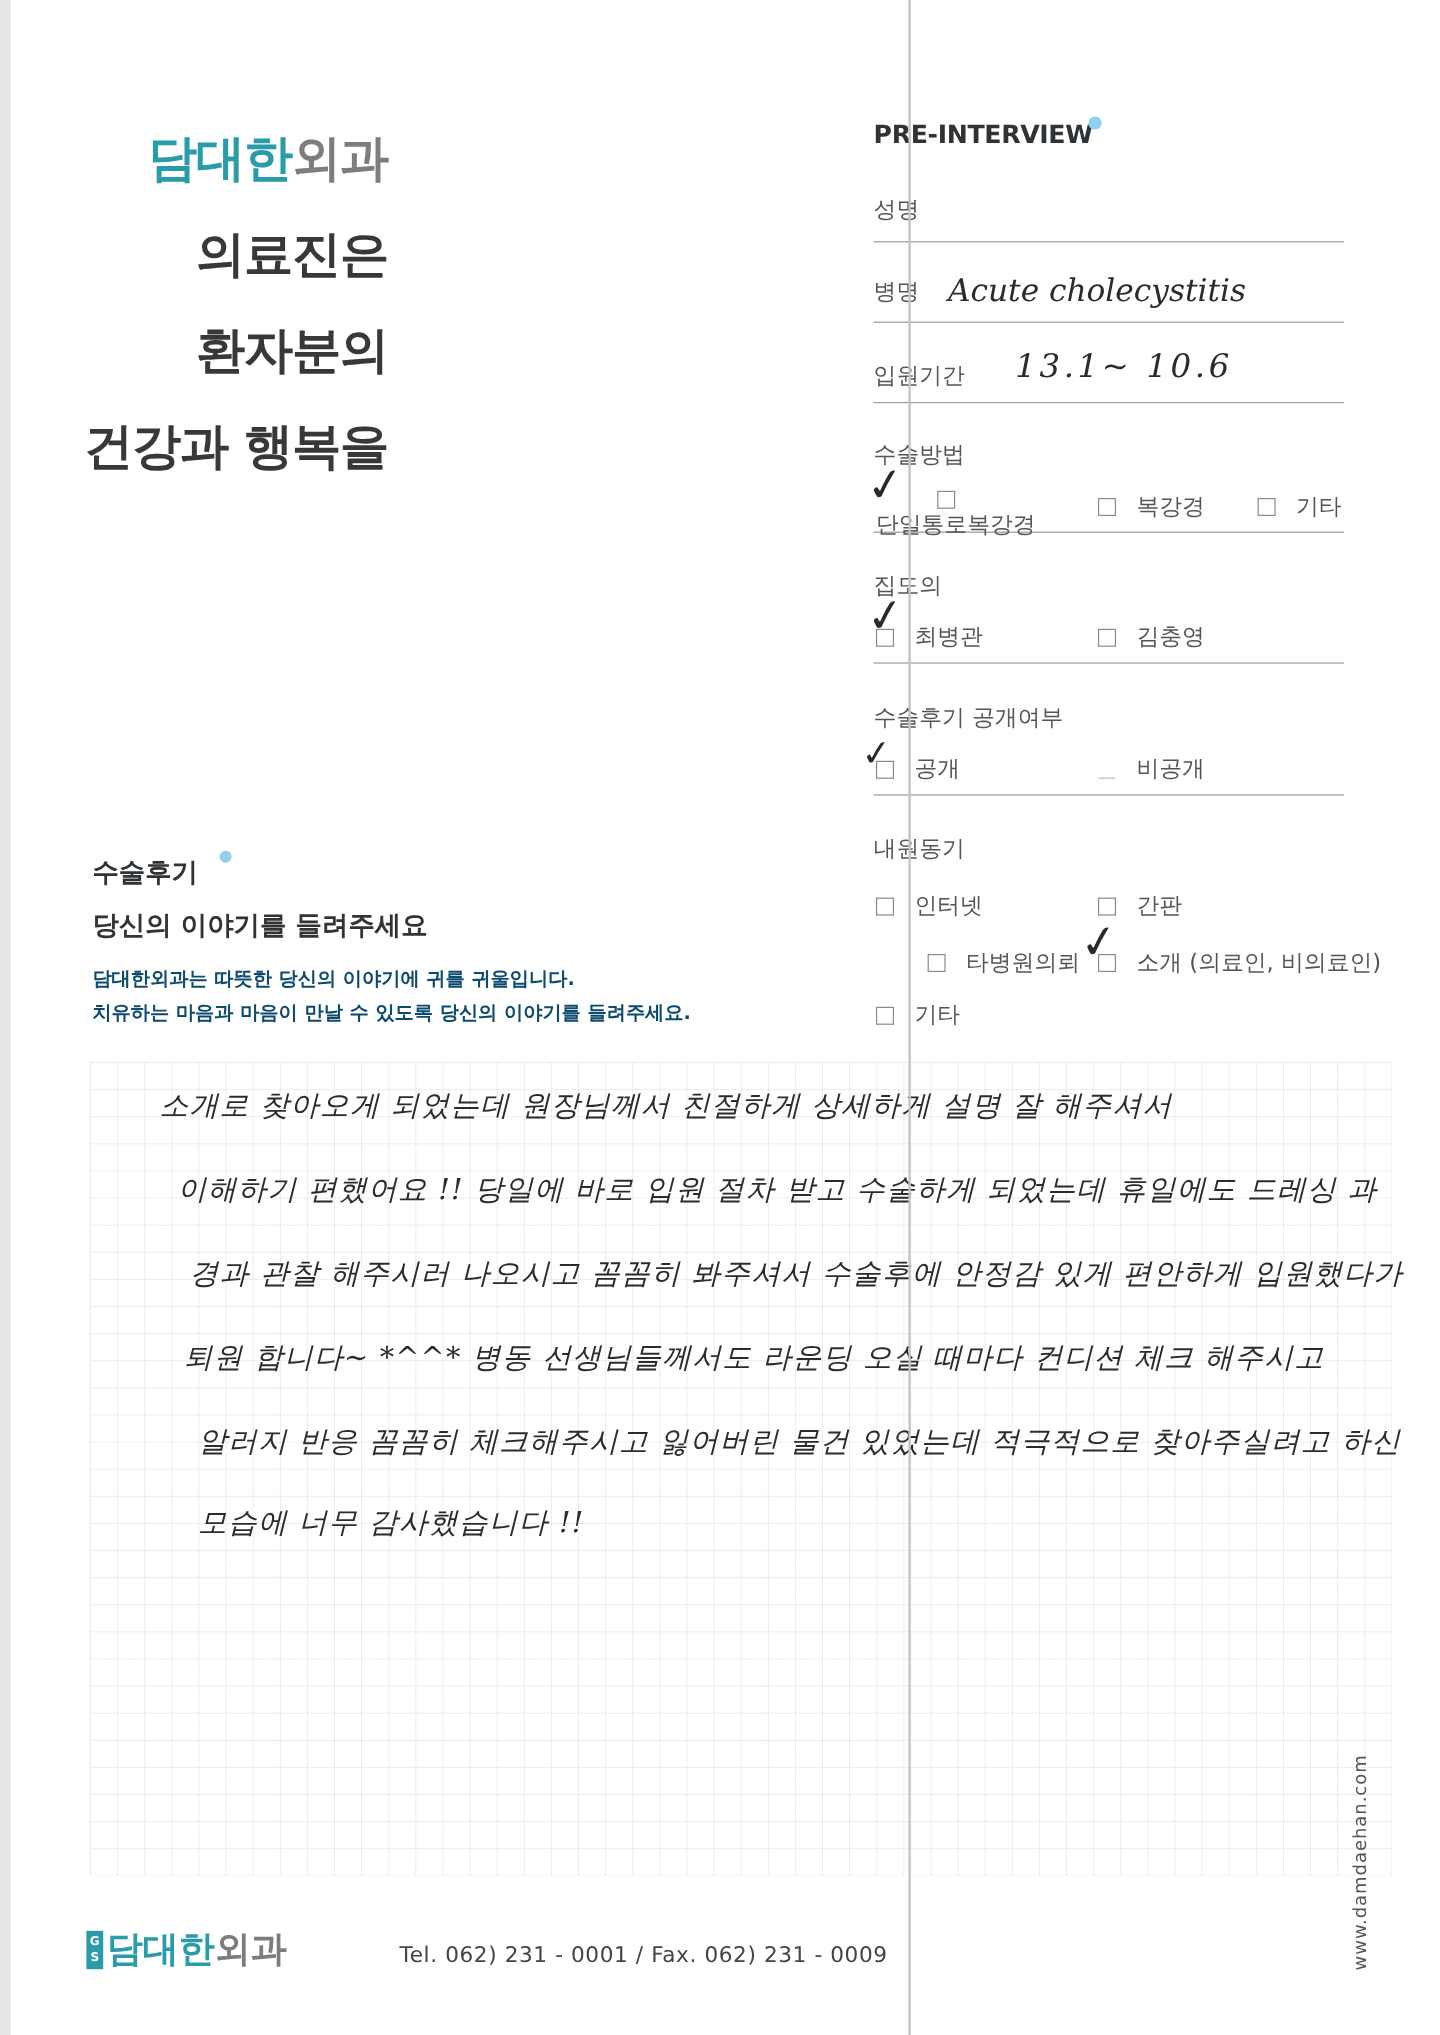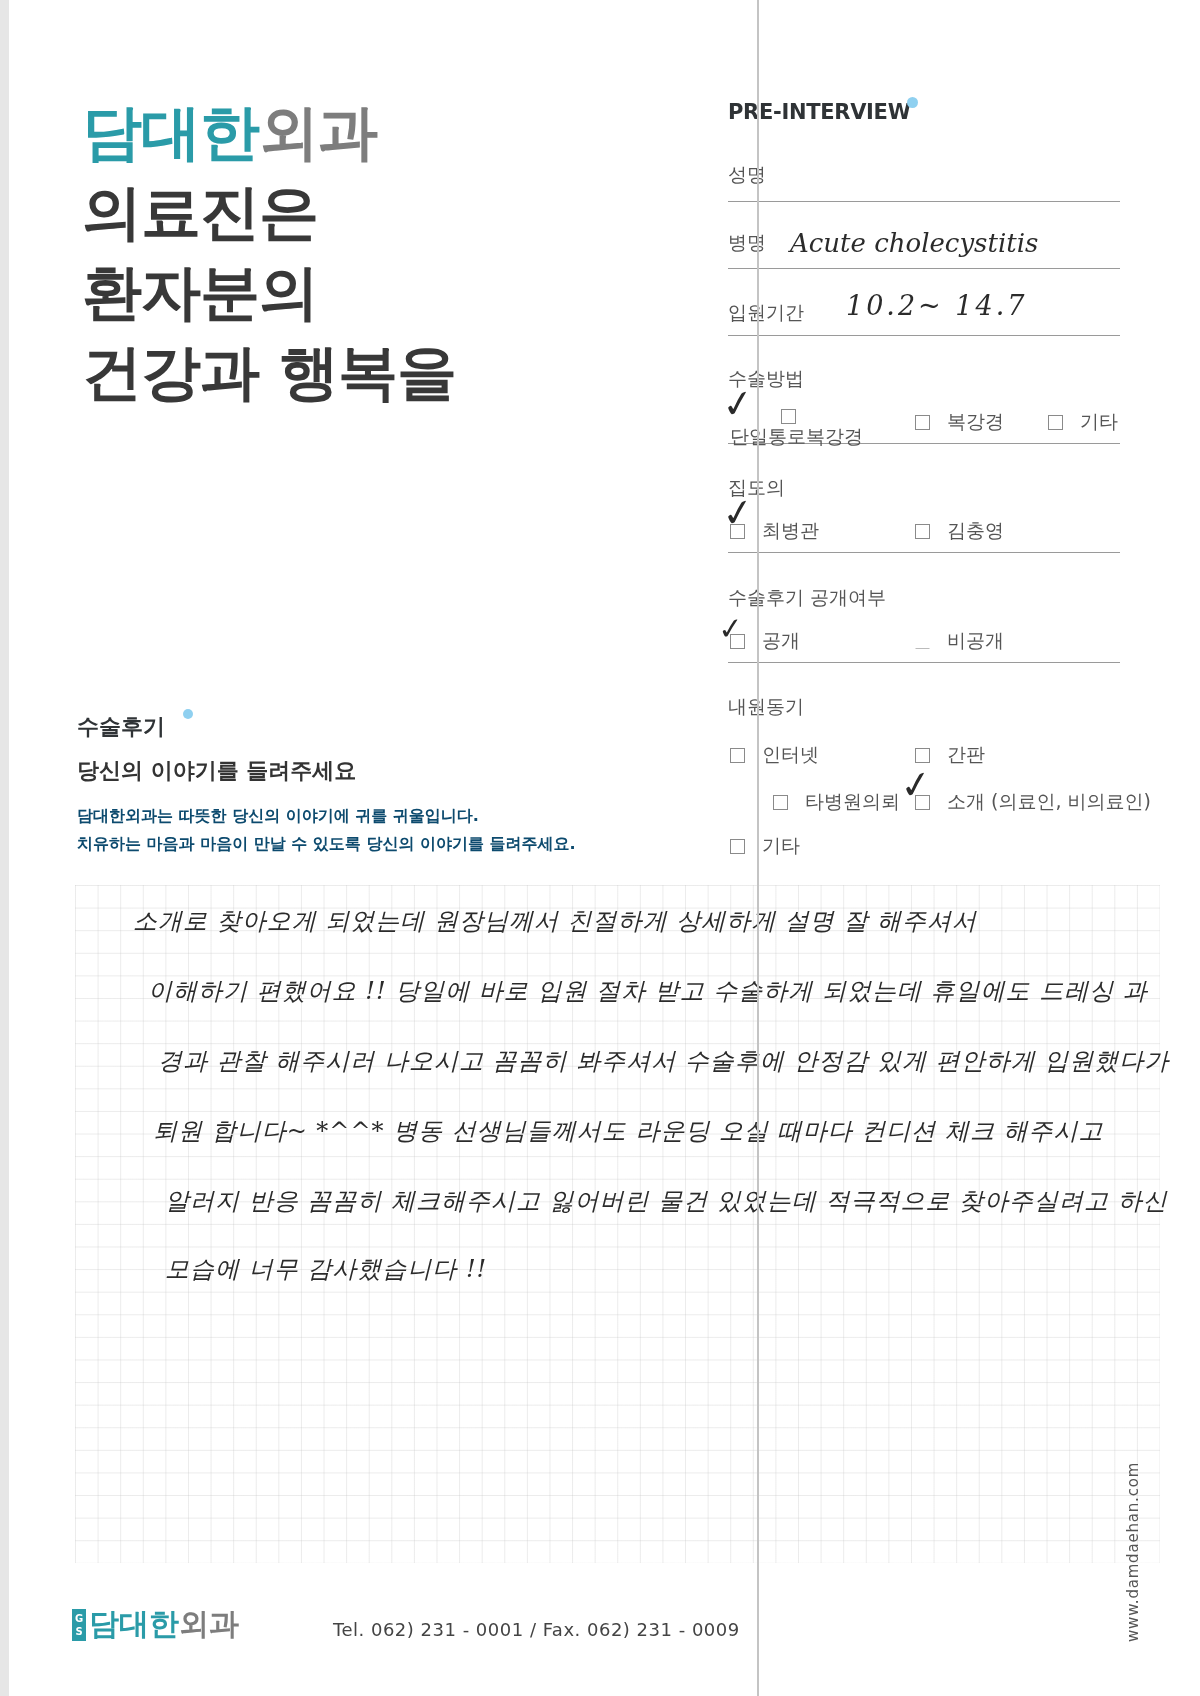--- a/index.html
+++ b/index.html
@@ -3,21 +3,21 @@
 <meta charset="utf-8">
 <style>
   * { box-sizing: border-box; margin: 0; padding: 0; }
   html, body { width: 1200px; height: 1696px; background: #ffffff; overflow: hidden; }
   body { position: relative; font-family: "DejaVu Sans", "Liberation Sans", sans-serif; color: #333333; }
 
   .left-edge { position: absolute; left: 0; top: 0; width: 9px; height: 1696px; background: #e6e6e6; }
   .fold-line { position: absolute; left: 757px; top: 0; width: 2px; height: 1696px; background: #c4c4c4; }
 
   
-  .hero { position: absolute; left: 82px; top: 92px; font-weight: bold; font-size: 60px; line-height: 80px; letter-spacing: -1px; color: #383838; }
+  .hero { position: absolute; left: 70px; top: 92px; font-weight: bold; font-size: 41px; line-height: 80px; letter-spacing: -1px; color: #383838; text-align: right; }
   .hero .brand-teal { color: #2a9ba8; }
   .hero .brand-gray { color: #7d7d7d; }
   .hero .line { display: block; white-space: nowrap; }
 
   
   .pre-title { position: absolute; left: 728px; top: 100px; font-weight: bold; font-size: 21px; color: #2f3336; letter-spacing: -0.3px; }
   .pre-title .hl { position: absolute; left: 0; right: 0; bottom: 1px; height: 9px; background: #9fd8f1; z-index: -1; }
   .pre-title .txt { position: relative; }
   .dot { position: absolute; width: 11px; height: 11px; border-radius: 50%; background: #8fd0f0; }
 
@@ -74,21 +74,21 @@
   <span class="field-label" style="top:2px;">성명</span>
 </div>
 
 <div class="field" style="top:222px; height:47px;">
   <span class="field-label" style="top:8px;">병명</span>
   <span class="hand" style="left:62px; top:6px; font-size:26px;">Acute   cholecystitis</span>
 </div>
 
 <div class="field" style="top:288px; height:48px;">
   <span class="field-label" style="top:12px;">입원기간</span>
-  <span class="hand" style="left:118px; top:2px; font-size:27px; letter-spacing:3px;">10.2~ 14.7</span>
+  <span class="hand" style="left:118px; top:2px; font-size:27px; letter-spacing:3px;">13.1~ 10.6</span>
 </div>
 
 <span class="field-label" style="position:absolute; left:728px; top:366px;">수술방법</span>
 <div class="field" style="top:400px; height:44px;"></div>
 <div class="opt" style="left:730px; top:409px;flex-direction:column;">
   <span class="box"></span>
     <span>단일통로복강경</span>
 </div>
 <span class="check" style="left:722px; top:385px; transform:rotate(-8deg);">✓</span>
 <div class="opt" style="left:915px; top:409px;">

